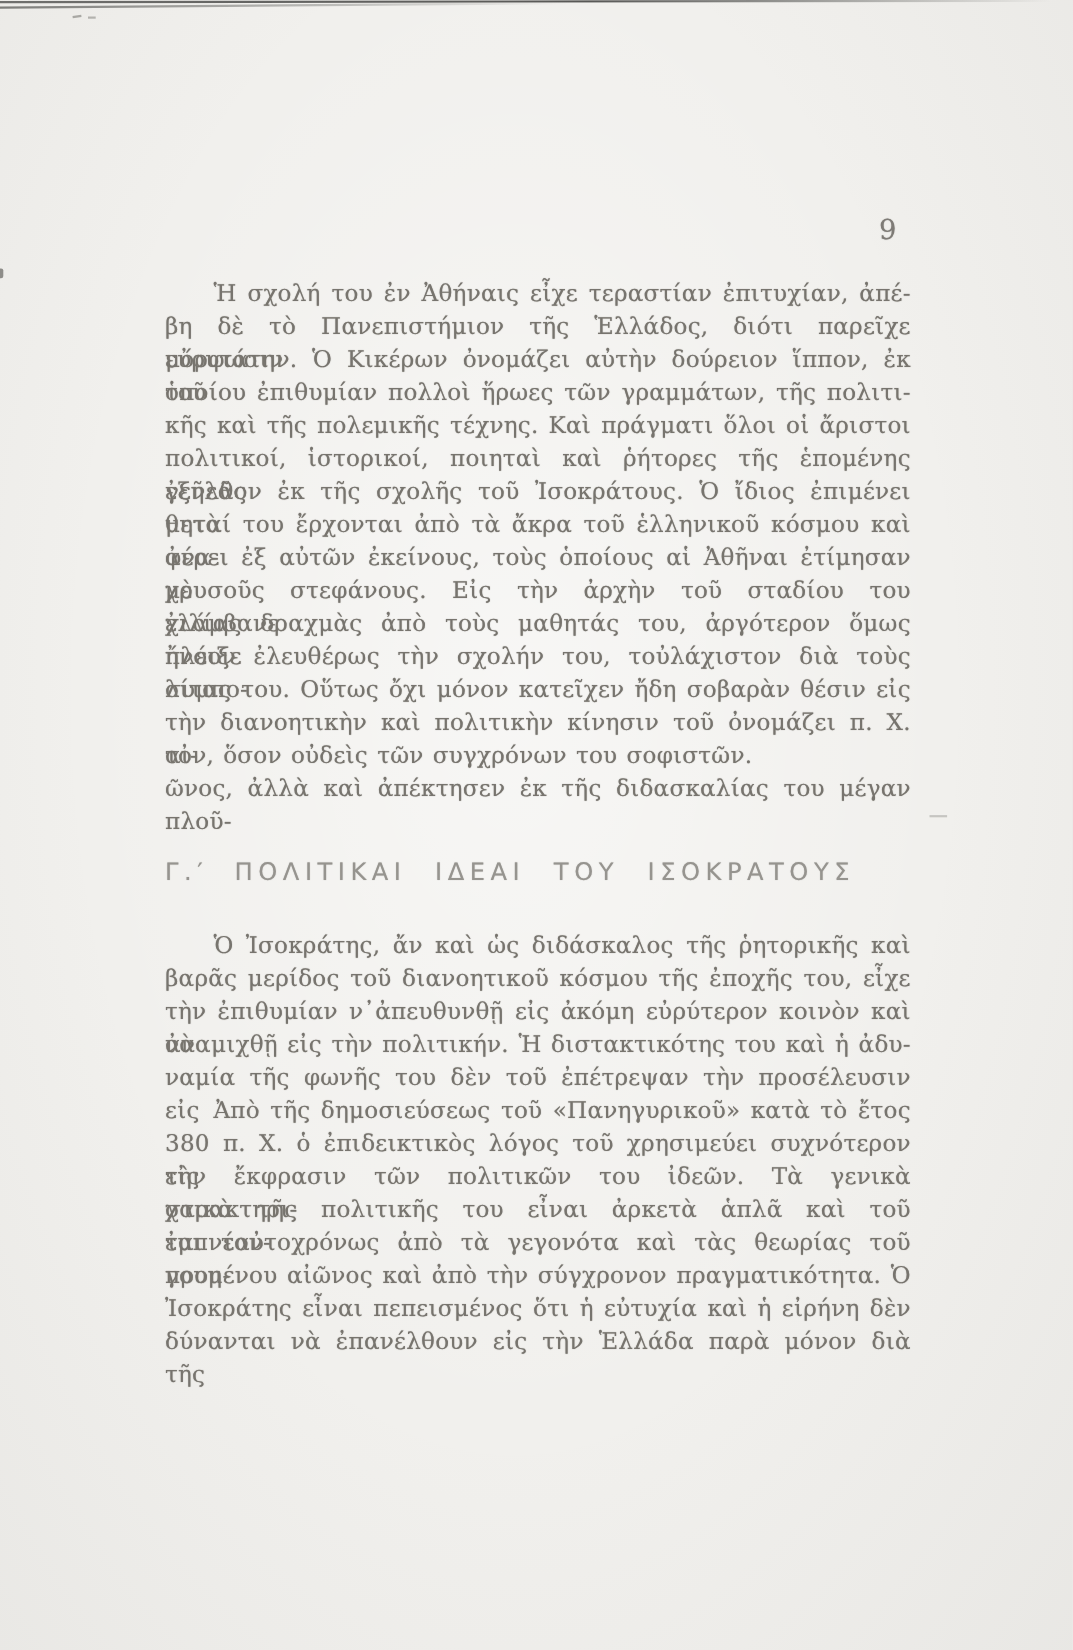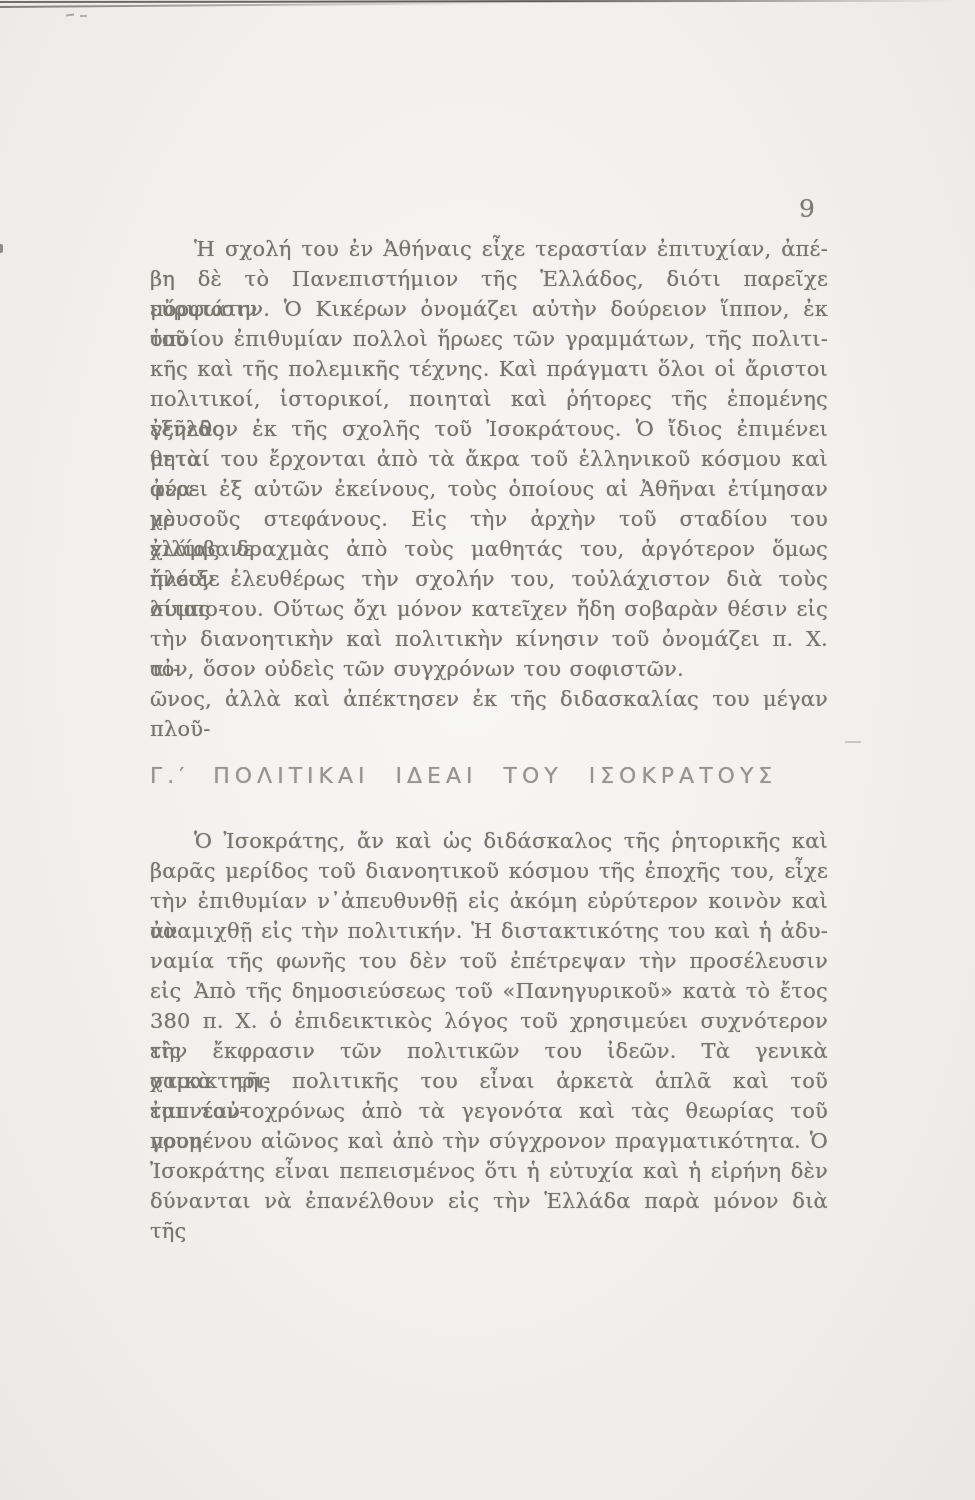--- a/index.html
+++ b/index.html
@@ -47,21 +47,21 @@
     background: #c6c5c1;
   }
   
   .page-number {
     position: absolute; top: 194px; left: 782px; width: 50px;
     font-size: 25px; color: #7e7b76; text-align: center;
     text-shadow: 0 0 1px rgba(130,128,122,0.65);
   }
   
   .text-block {
-    position: absolute; left: 150px; top: 234px; width: 678px;
+    position: absolute; left: 150px; top: 252px; width: 678px;
     color: #77746e;
     font-size: 21px;
     letter-spacing: 0.2px;
     word-spacing: 1.5px;
     text-shadow: 0 0 1px rgba(138,135,128,0.75);
   }
   .para { display: block; }
   .line {
     height: 30px;
     line-height: 30px;

